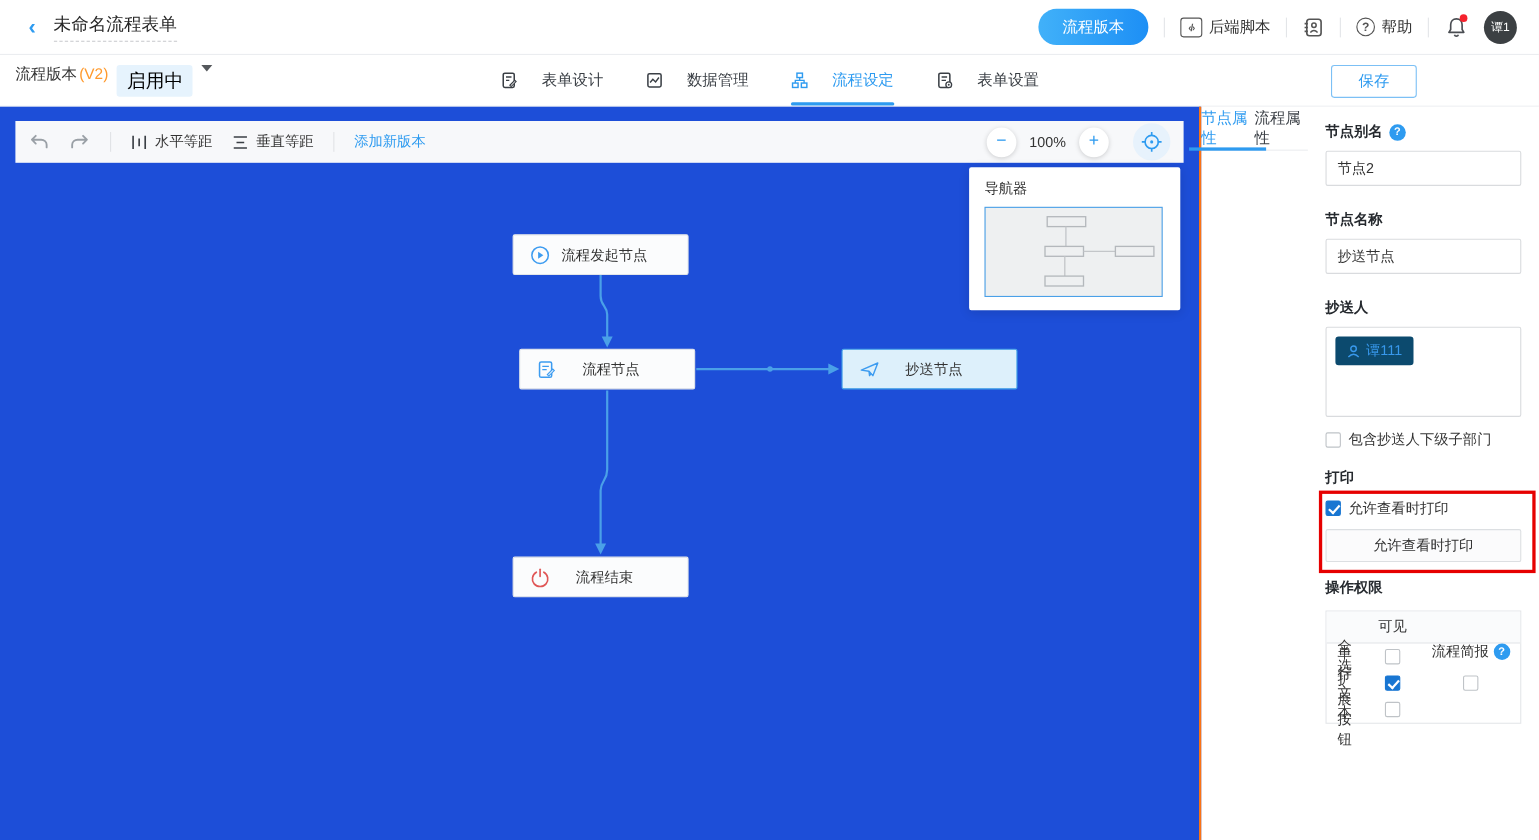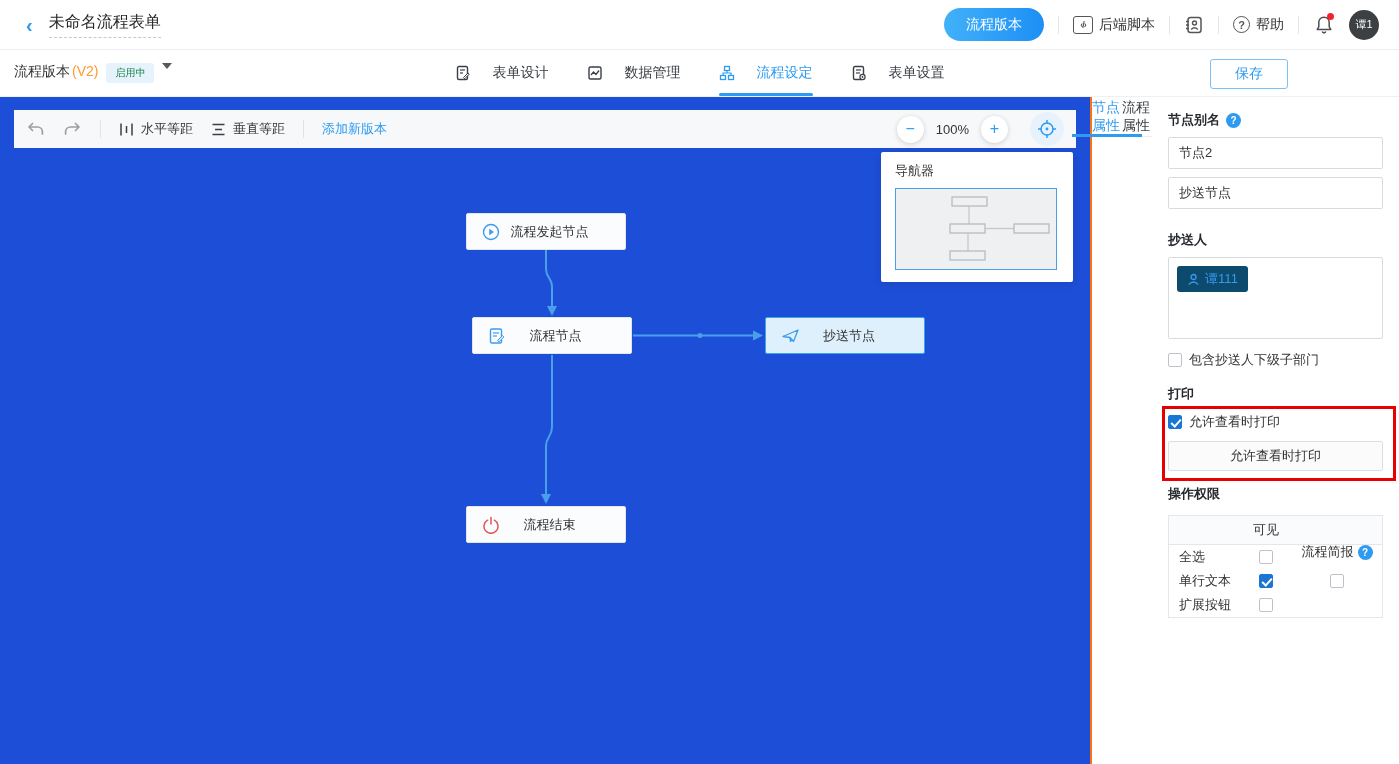--- a/index.html
+++ b/index.html
@@ -21,21 +21,21 @@
     justify-content:center; font-size:11px; color:#555; font-weight:bold; }
   .bell-wrap { position:relative; width:22px; height:22px; cursor:pointer; }
   .bell-dot { position:absolute; right:1px; top:-1px; width:7px; height:7px; background:#f5222d; border-radius:50%; }
   .avatar { width:30px; height:30px; border-radius:50%; background:#3c4043; color:#fff; font-size:11px;
     display:flex; align-items:center; justify-content:center; cursor:pointer; }
 
   
   .subheader { height:47px; position:relative; display:flex; align-items:center; border-bottom:1px solid #eef0f2; padding:0 14px; }
   .version { display:flex; align-items:flex-start; gap:8px; font-size:14px; }
   .version .vtag { color:#ff9a2e; margin-left:-6px; }
-  .badge { background:#e6f3fd; color:#15803d; font-size:10px; padding:3px 9px; border-radius:3px; }
+  .badge { background:#e6f3fd; color:#000000; font-size:17px; padding:3px 9px; border-radius:3px; }
   .caret { width:0; height:0; border-left:5px solid transparent; border-right:5px solid transparent;
     border-top:6px solid #55585c; cursor:pointer; }
   .center-tabs { position:absolute; left:0; right:0; top:0; bottom:0; display:flex; align-items:center;
     justify-content:center; gap:38px; pointer-events:none; }
   .ctab { pointer-events:auto; display:flex; align-items:center; gap:22px; font-size:14px; color:#3a3f45;
     cursor:pointer; height:100%; position:relative; }
   .ctab.active { color:#2e9bf0; }
   .ctab.active::after { content:""; position:absolute; left:0; right:0; bottom:0; height:3px; background:#2e9bf0; border-radius:2px; }
   .save-btn { position:absolute; right:111px; top:9px; width:78px; height:30px; background:#fff;
     border:1px solid #7cc0f5; color:#2e9bf0; font-size:14px; border-radius:3px; cursor:pointer; font-family:inherit; }
@@ -321,20 +321,21 @@
       <span class="ptab">流程属性</span>
     </div>
 
     <div class="panel-body">
       <div class="plabel">
         <span>节点别名</span>
         <span class="q-badge">?</span>
       </div>
       <input class="pinput" value="节点2" style="">
 
+      <div class="plabel mt22">节点名称</div>
       <input class="pinput" value="抄送节点" style="">
 
       <div class="plabel mt22">抄送人</div>
       <div class="cc-box">
         <span class="chip">
           <svg width="13" height="13" viewBox="0 0 13 13">
             <circle cx="6.5" cy="4" r="2.5" fill="none" stroke="#3898ec" stroke-width="1.3"></circle>
             <path d="M1.8 11.5 q4.7 -5 9.4 0" fill="none" stroke="#3898ec" stroke-width="1.3"></path>
           </svg>
           <span>谭111</span>

